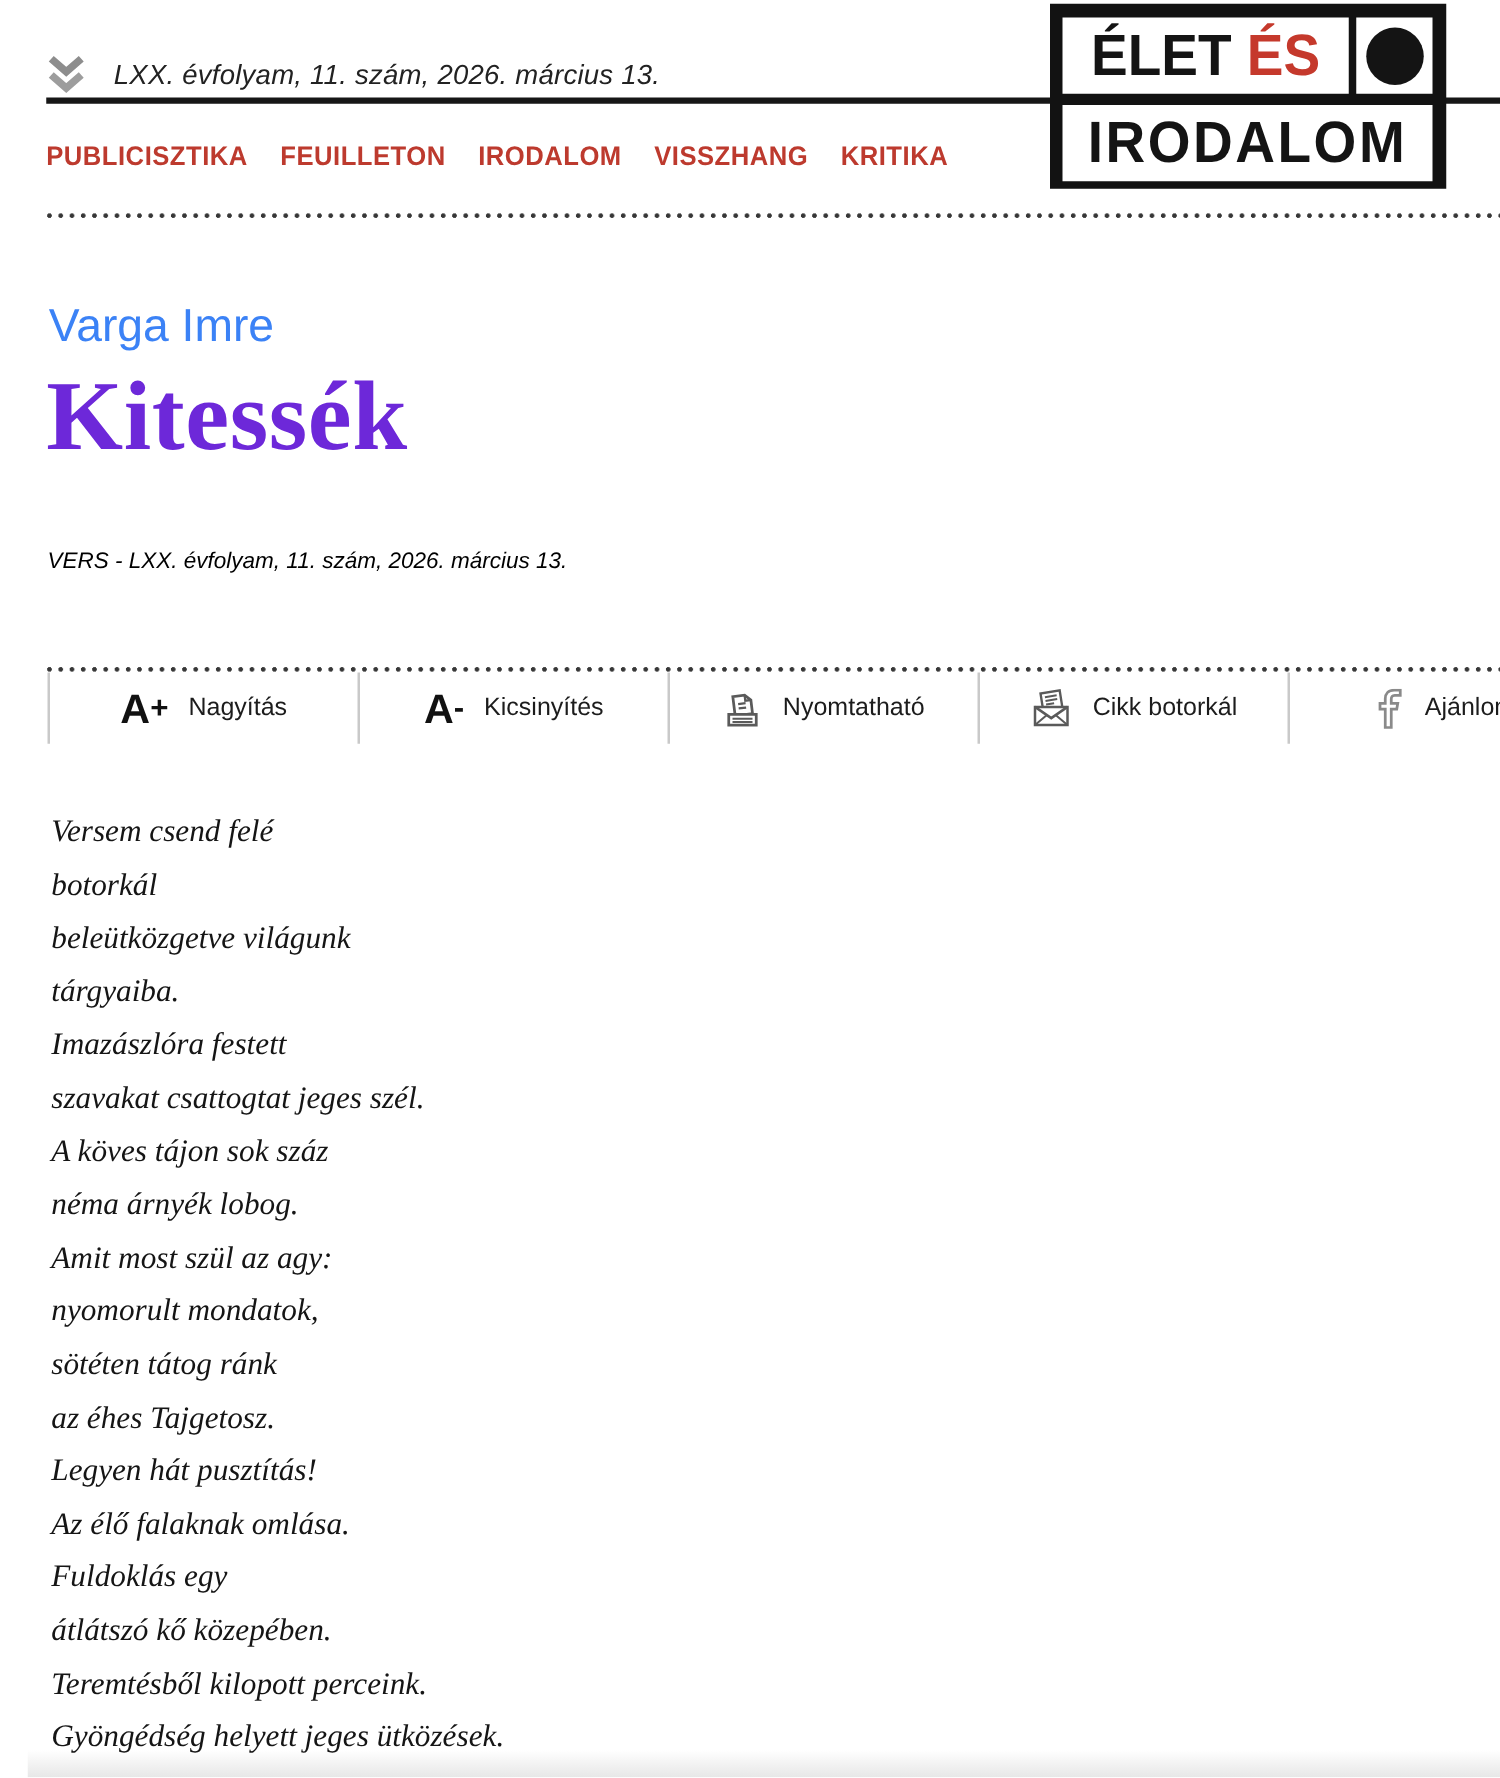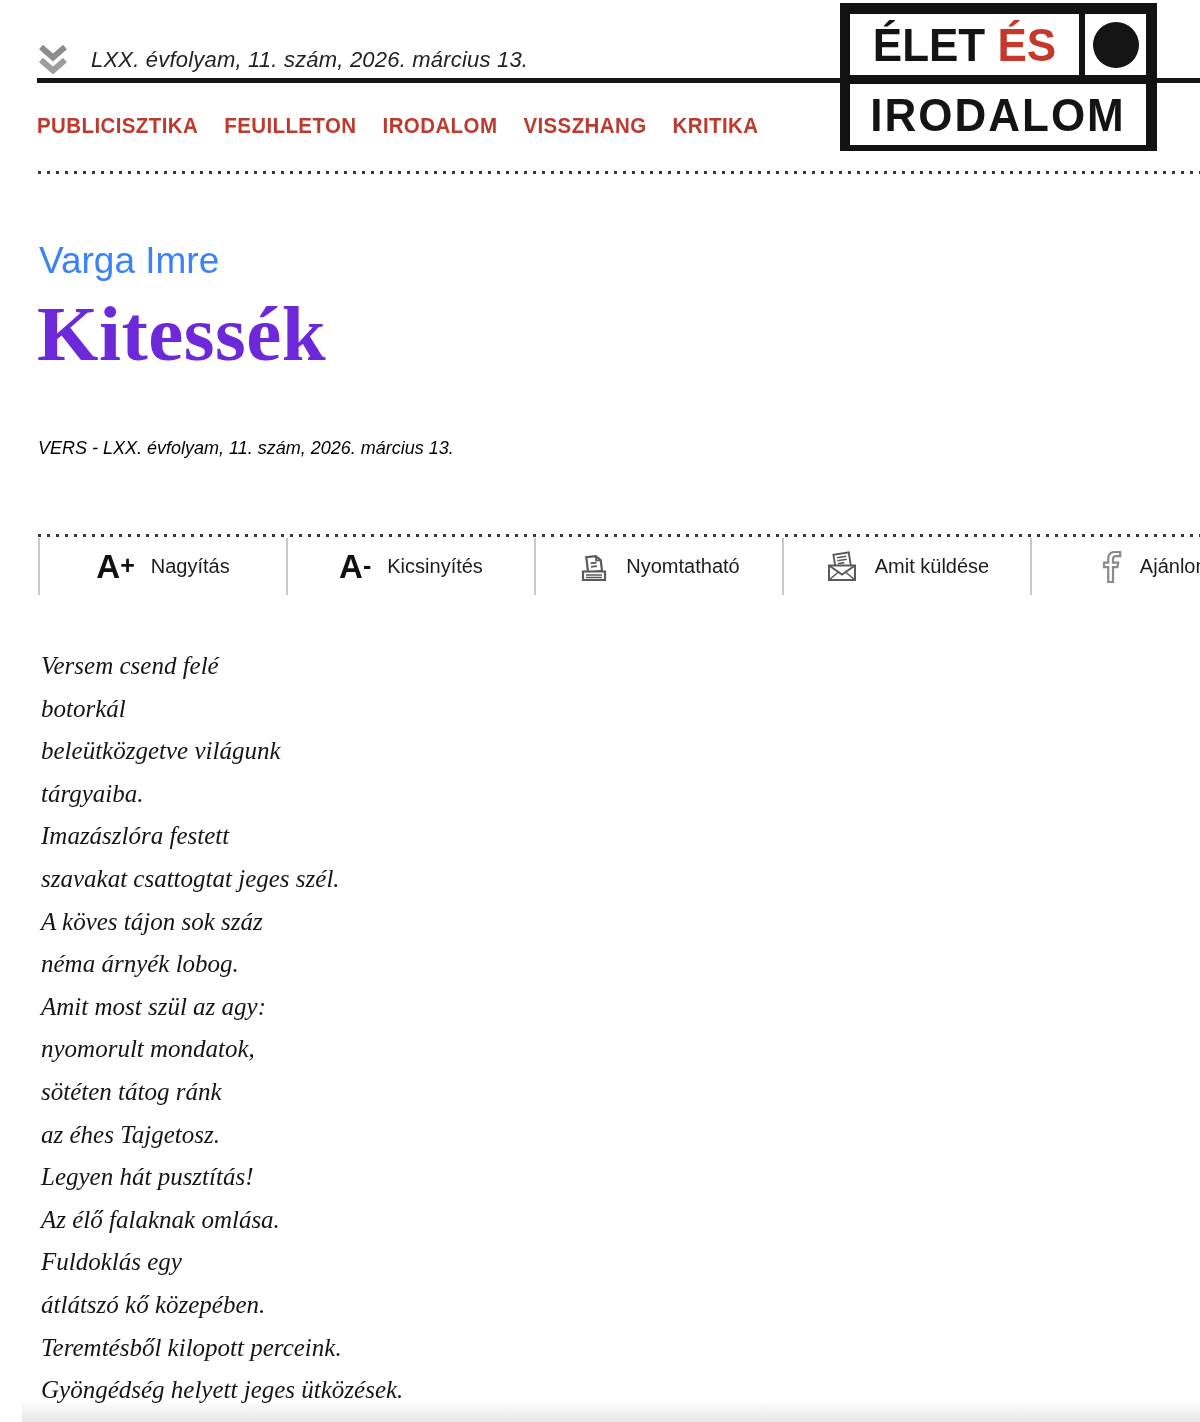--- a/index.html
+++ b/index.html
@@ -147,21 +147,21 @@
         <g stroke="#5a5a5a" fill="#ffffff">
           <g transform="rotate(-9 17 10)">
             <rect x="9.5" y="2.5" width="15.5" height="13.5" stroke-width="1.9"></rect>
             <path d="M12.5 6 h9.5 M12.5 9 h9.5 M12.5 12 h6.5" fill="none" stroke-width="1.6"></path>
           </g>
           <path d="M4 14.5 h26 v14.5 H4 z" stroke-width="2"></path>
           <path d="M4 14.5 L17 23.5 L30 14.5" fill="none" stroke-width="2"></path>
           <path d="M4 29 L13.5 21 M30 29 L20.5 21" fill="none" stroke-width="1.6"></path>
         </g>
       </svg>
-      <span class="tlabel">Amit küldése</span>
+      <span class="tlabel">Cikk botorkál</span>
     </div>
 
     <div class="tcell">
       <svg class="ticon-svg" width="26" height="32" viewBox="0 0 26 32">
         <path d="M17.8 5.2 h4.4 V1 h-4.8 c-4.6 0 -7.2 2.8 -7.2 7 v3.6 H6 v4.6 h4.2 V31 h4.8 V16.2 h4.4 l0.8 -4.6 h-5.2 V8.4 c0 -2.1 0.8 -3.2 2.8 -3.2 z" fill="#ffffff" stroke="#8a8a8a" stroke-width="2.2"></path>
       </svg>
       <span class="tlabel">Ajánlom</span>
     </div>
 
   </div>

